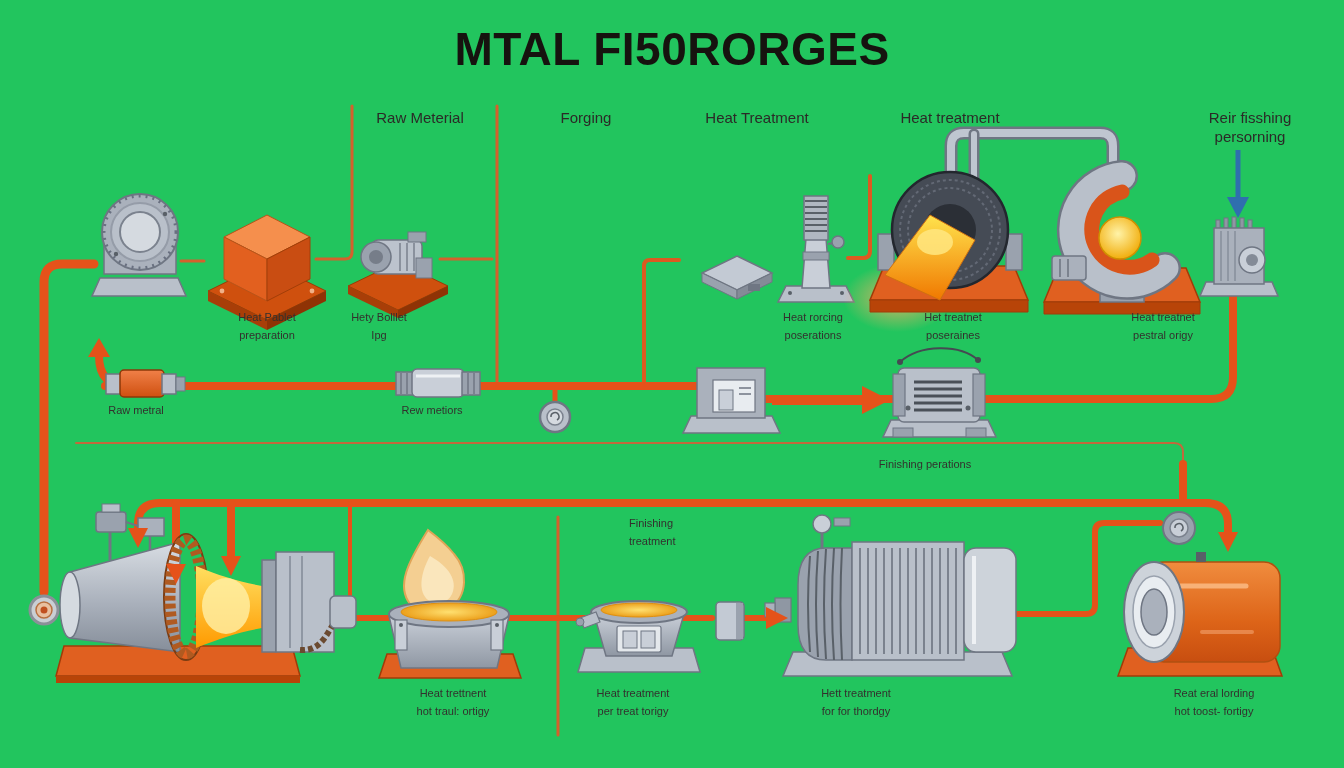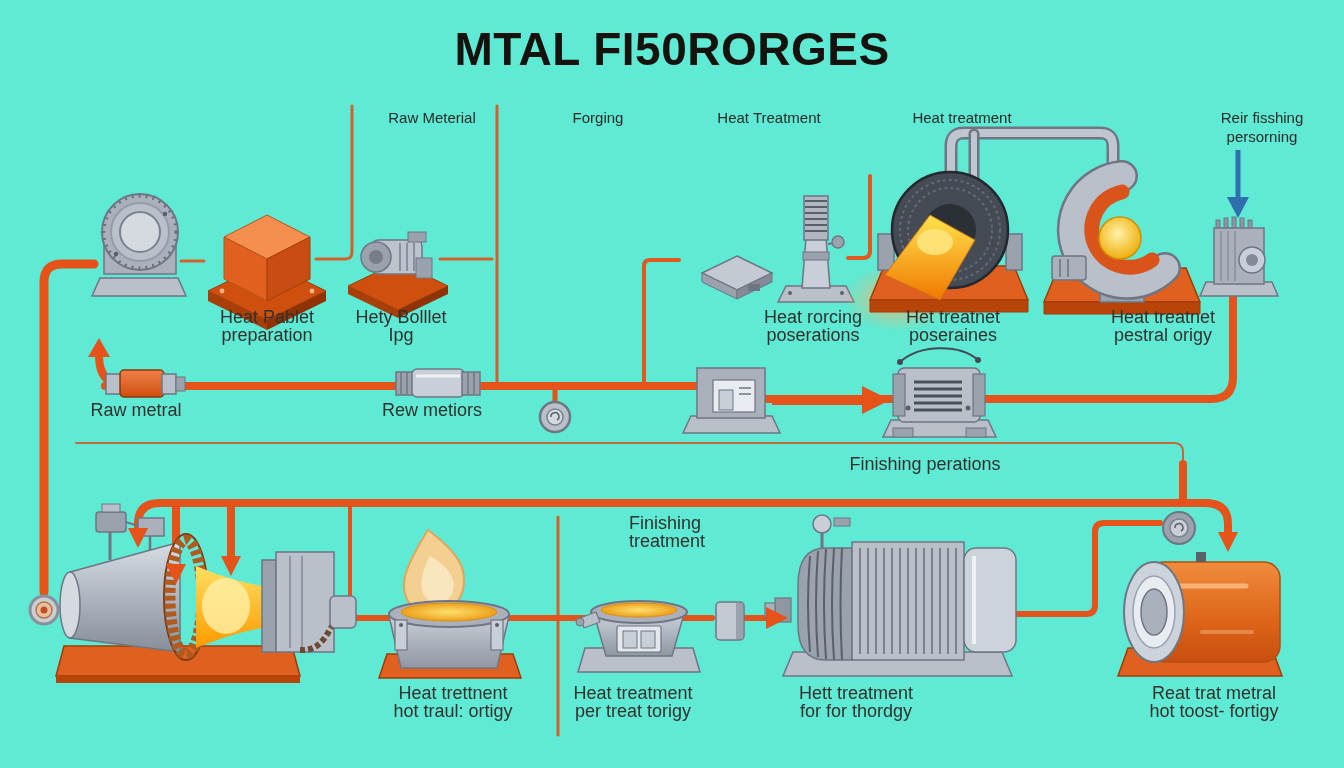--- a/index.html
+++ b/index.html
@@ -1,30 +1,30 @@
 <!DOCTYPE html>
 <html><head>
 <meta charset="utf-8">
 <style>
   html,body{margin:0;padding:0;background:#e9e9e9;}
   #canvas{
     position:relative;width:1344px;height:768px;margin:0 auto;
-    background:#5eead4;overflow:hidden;
+    background:#22c55e;overflow:hidden;
     font-family:"Liberation Sans", sans-serif;
   }
   svg{position:absolute;left:0;top:0;}
   .title{
     position:absolute;top:22px;left:0;width:100%;text-align:center;
     font-size:46px;font-weight:bold;letter-spacing:.5px;color:#16130f;
   }
   .stage{
-    position:absolute;font-size:15px;color:#2b2a27;text-align:center;line-height:19px;margin-left:12px;
+    position:absolute;font-size:15px;color:#2b2a27;text-align:center;line-height:19px;
   }
   .lbl{
-    position:absolute;font-size:18px;color:#33312e;text-align:center;line-height:18px;
+    position:absolute;font-size:11px;color:#33312e;text-align:center;line-height:18px;
   }
   .lbl.left{text-align:left;margin-left:44px;}
   .l{display:block;}
 </style>
 </head>
 <body>
 
 <div id="canvas">
 
   <svg width="1344" height="768" viewBox="0 0 1344 768">
@@ -410,21 +410,21 @@
   <div class="stage" style="left:880px;top:108px;width:140px">Heat treatment</div>
   <div class="stage" style="left:1184px;top:108px;width:132px">
     <span class="l">Reir fisshing</span>
     <span class="l">persorning</span>
   </div>
 
   <div class="lbl" style="left:197px;top:308px;width:140px">
     <span class="l">Heat Pablet</span>
     <span class="l">preparation</span>
   </div>
-  <div class="lbl" style="left:331px;top:308px;width:140px">
+  <div class="lbl" style="left:309px;top:308px;width:140px">
     <span class="l">Hety Bolllet</span>
     <span class="l">Ipg</span>
   </div>
   <div class="lbl" style="left:743px;top:308px;width:140px">
     <span class="l">Heat rorcing</span>
     <span class="l">poserations</span>
   </div>
   <div class="lbl" style="left:1093px;top:308px;width:140px">
     <span class="l">Heat treatnet</span>
     <span class="l">pestral origy</span>
@@ -449,17 +449,17 @@
   </div>
   <div class="lbl" style="left:558px;top:684px;width:150px">
     <span class="l">Heat treatment</span>
     <span class="l">per treat torigy</span>
   </div>
   <div class="lbl" style="left:781px;top:684px;width:150px">
     <span class="l">Hett treatment</span>
     <span class="l">for for thordgy</span>
   </div>
   <div class="lbl" style="left:1134px;top:684px;width:160px">
-    <span class="l">Reat trat metral</span>
+    <span class="l">Reat eral lording</span>
     <span class="l">hot toost- fortigy</span>
   </div>
 
 </div>
 
 </body></html>

